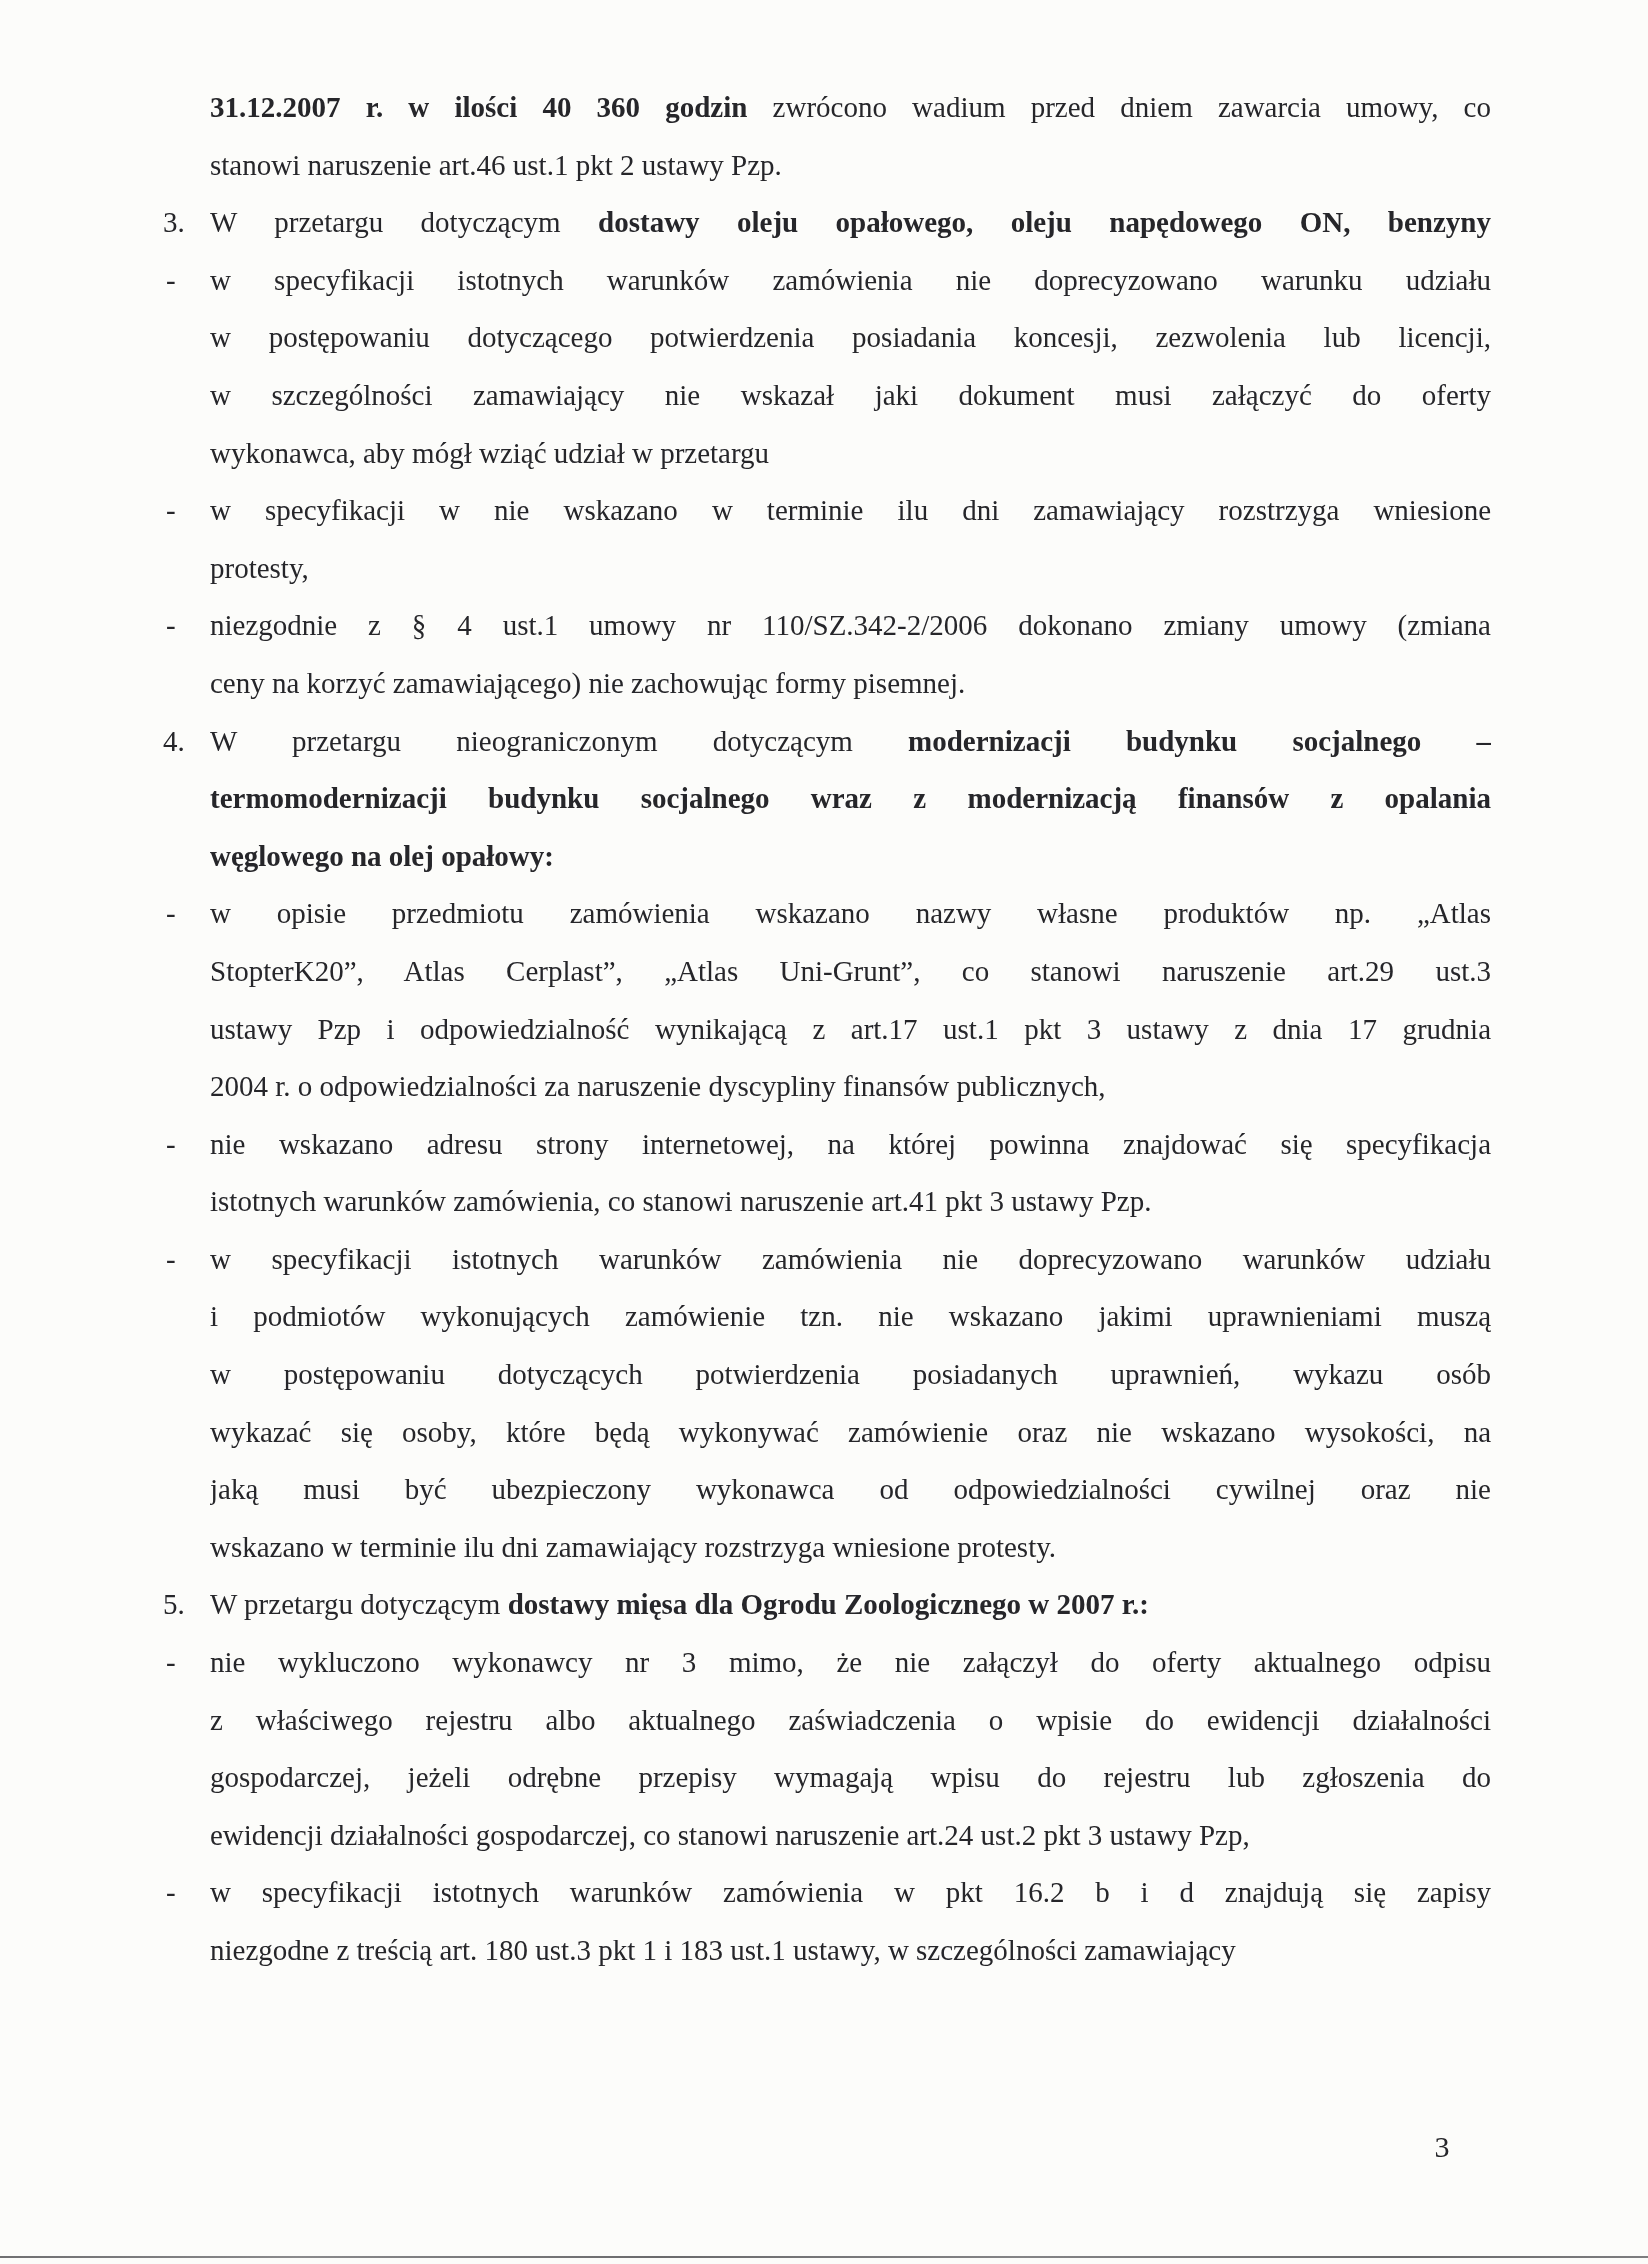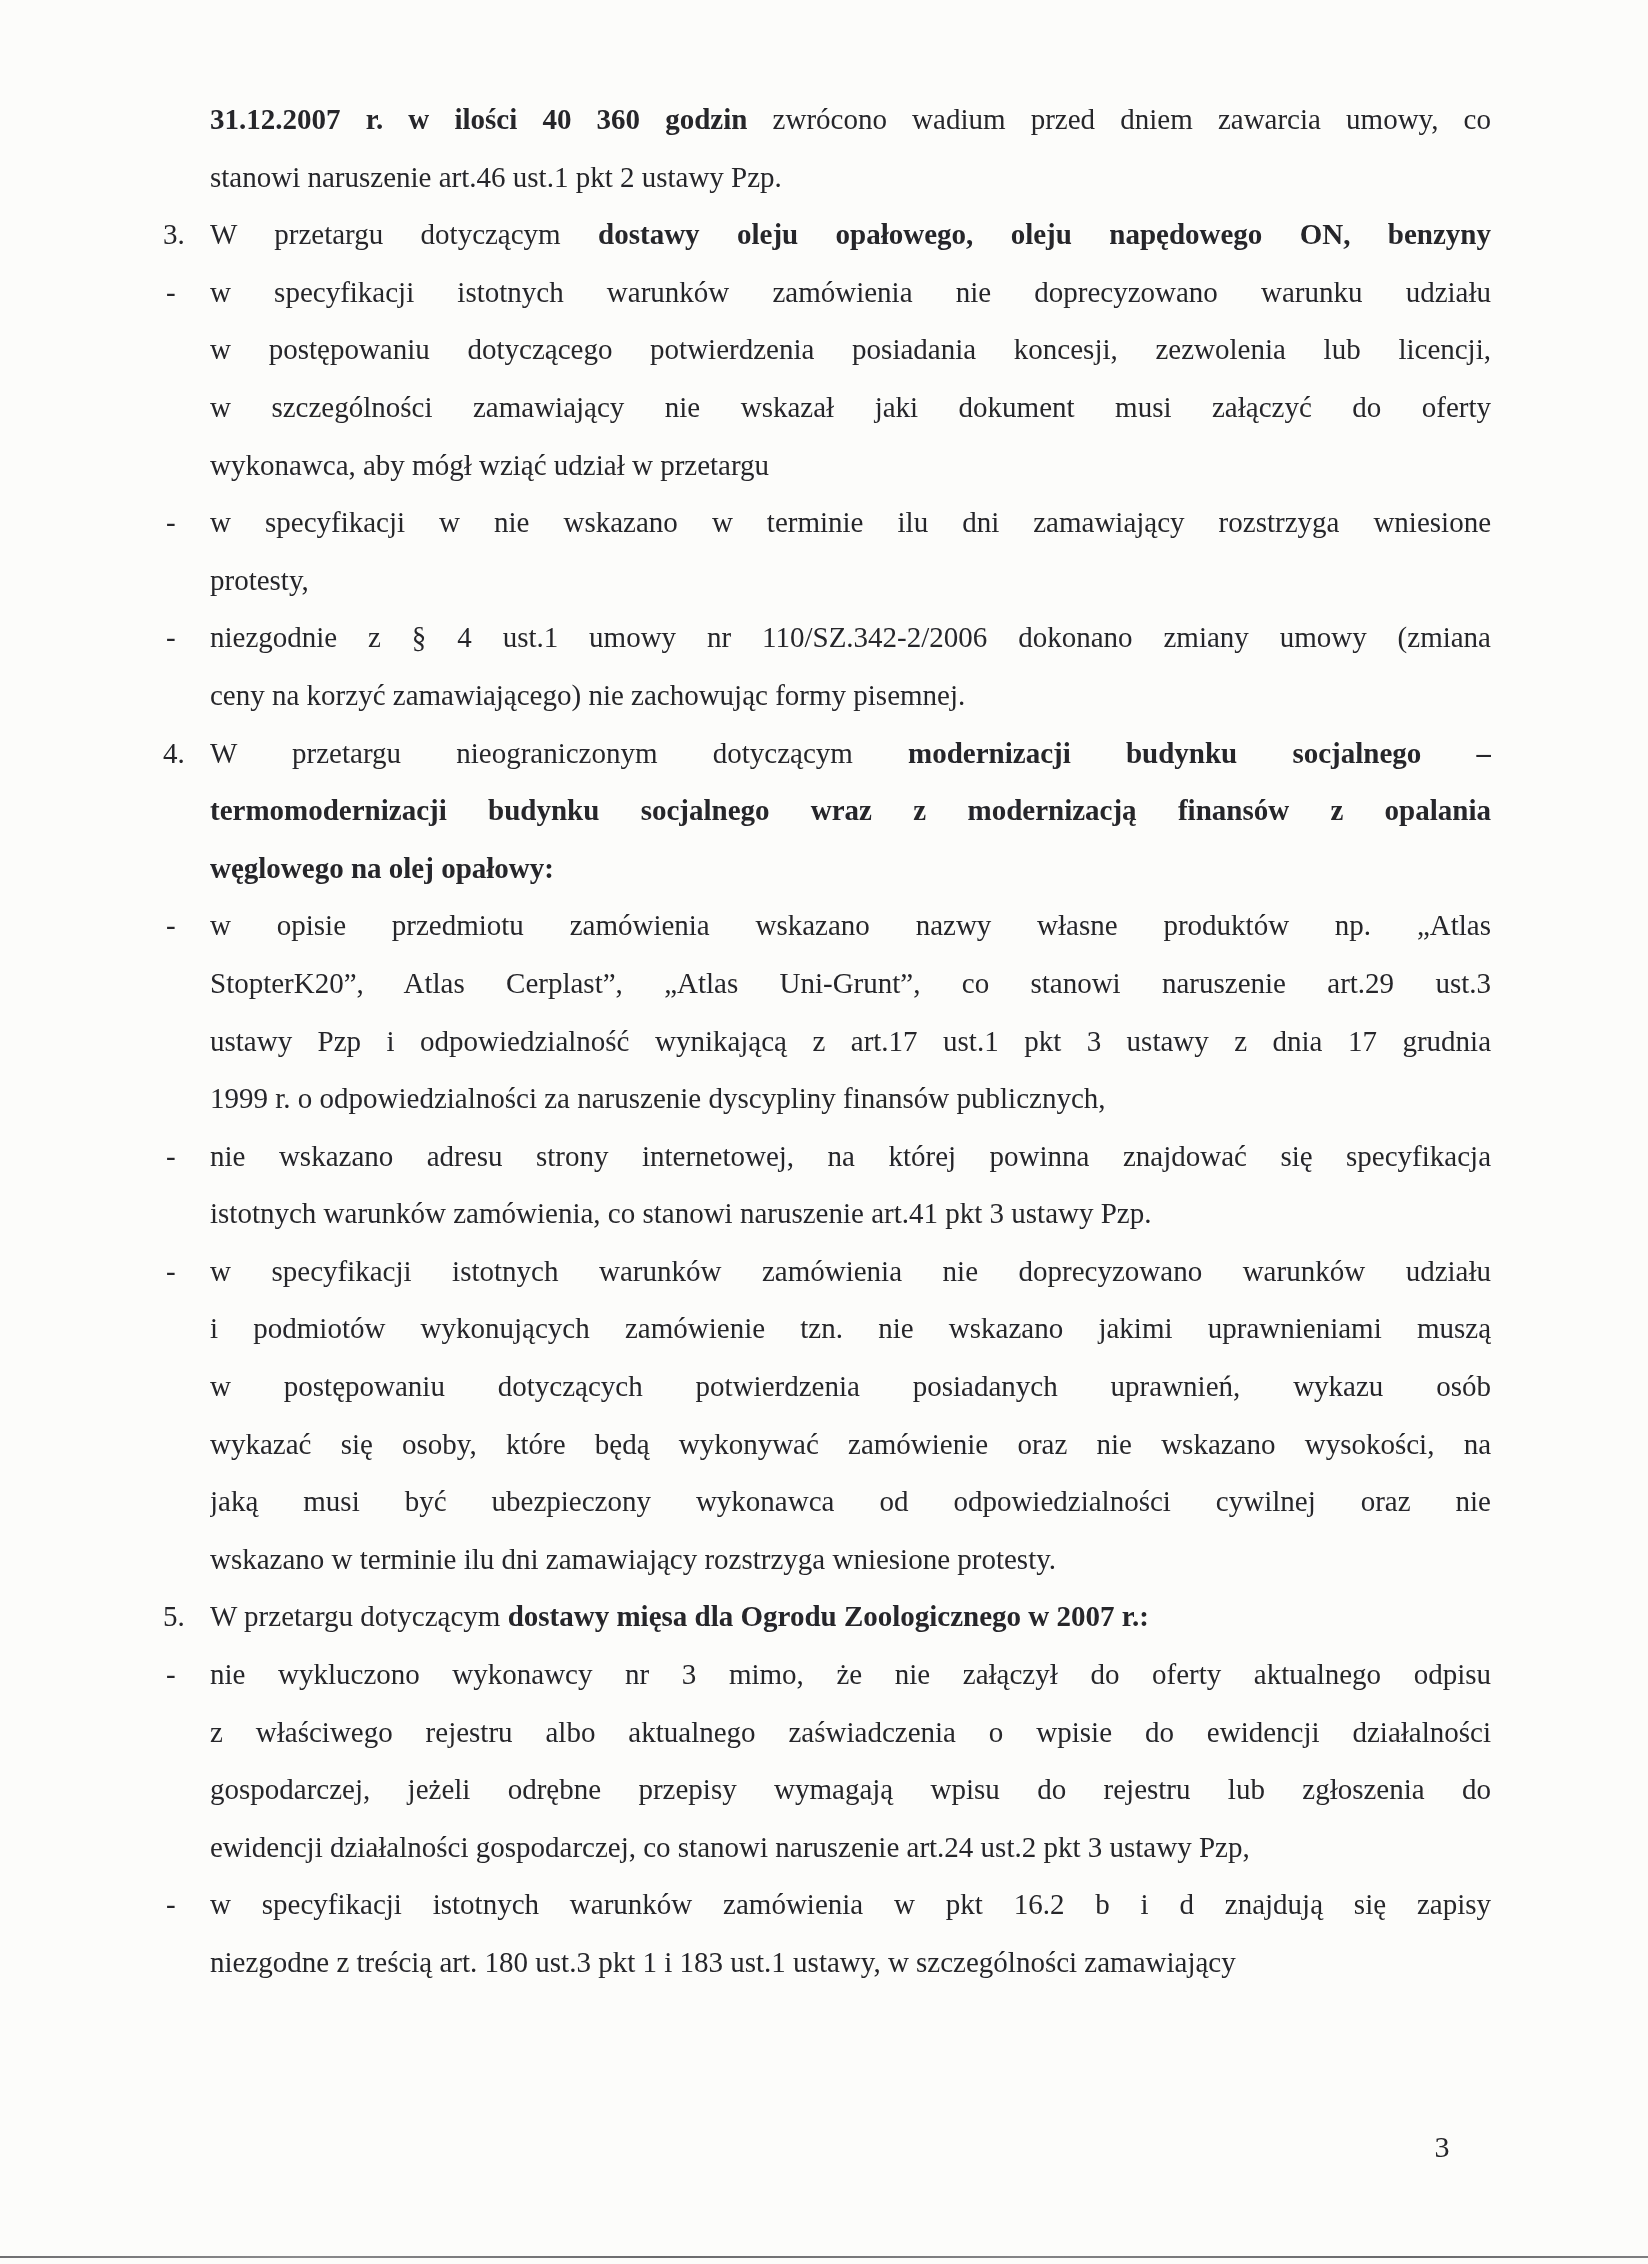--- a/index.html
+++ b/index.html
@@ -8,21 +8,21 @@
     width: 1648px;
     height: 2264px;
     background: #fcfcfa;
     overflow: hidden;
     font-family: "Liberation Serif", serif;
     color: #26262a;
   }
   .doc {
     position: absolute;
     left: 210px;
-    top: 91px;
+    top: 79px;
     width: 1281px;
     font-size: 29px;
     line-height: 57.6px;
   }
   .para { position: relative; }
   .line { height: 57.6px; overflow: hidden; }
   .line.just {
     text-align: justify;
     text-align-last: justify;
   }
@@ -86,21 +86,21 @@
         <span class="marker">4.</span>
         <div class="line just"><span>W przetargu nieograniczonym dotyczącym </span><b>modernizacji budynku socjalnego –</b></div>
         <div class="line just"><b>termomodernizacji budynku socjalnego wraz z modernizacją finansów z opalania</b></div>
         <div class="line"><b>węglowego na olej opałowy:</b></div>
       </div>
       <div class="para dash">
         <span class="marker">-</span>
         <div class="line just"><span>w opisie przedmiotu zamówienia wskazano nazwy własne produktów np. „Atlas</span></div>
         <div class="line just"><span>StopterK20”, Atlas Cerplast”, „Atlas Uni-Grunt”, co stanowi naruszenie art.29 ust.3</span></div>
         <div class="line just"><span>ustawy Pzp i odpowiedzialność wynikającą z art.17 ust.1 pkt 3 ustawy z dnia 17 grudnia</span></div>
-        <div class="line"><span>1999 r. o odpowiedzialności za naruszenie dyscypliny finansów publicznych,</span></div>
+        <div class="line"><span>2004 r. o odpowiedzialności za naruszenie dyscypliny finansów publicznych,</span></div>
       </div>
       <div class="para dash">
         <span class="marker">-</span>
         <div class="line just"><span>nie wskazano adresu strony internetowej, na której powinna znajdować się specyfikacja</span></div>
         <div class="line"><span>istotnych warunków zamówienia, co stanowi naruszenie art.41 pkt 3 ustawy Pzp.</span></div>
       </div>
       <div class="para dash">
         <span class="marker">-</span>
         <div class="line just"><span>w specyfikacji istotnych warunków zamówienia nie doprecyzowano warunków udziału</span></div>
         <div class="line just"><span>i podmiotów wykonujących zamówienie tzn. nie wskazano jakimi uprawnieniami muszą</span></div>

